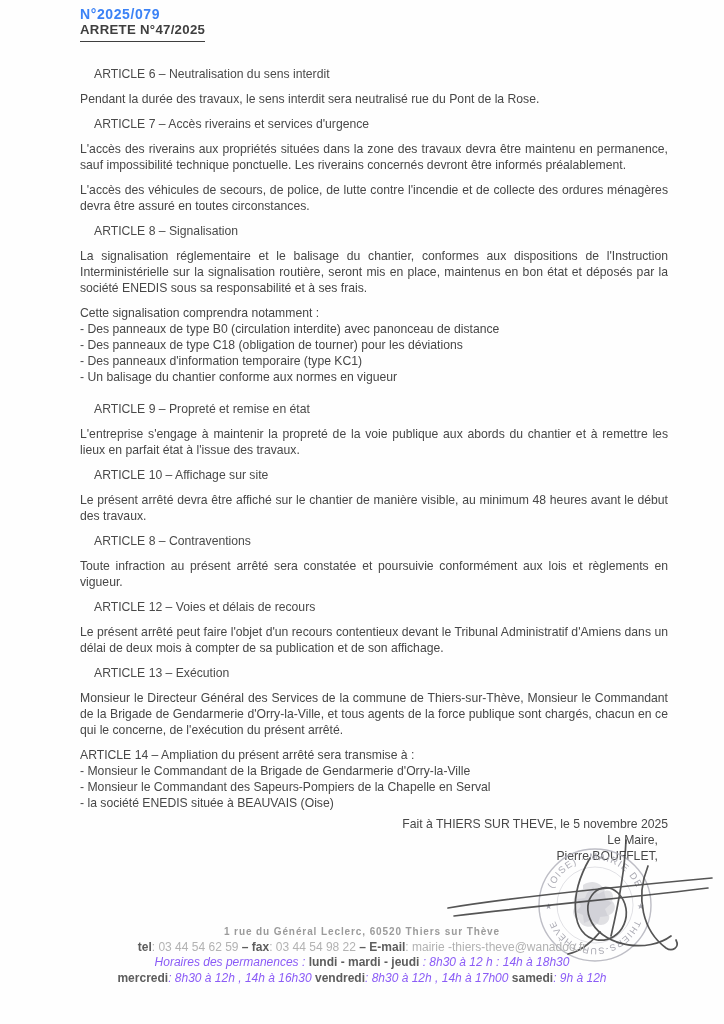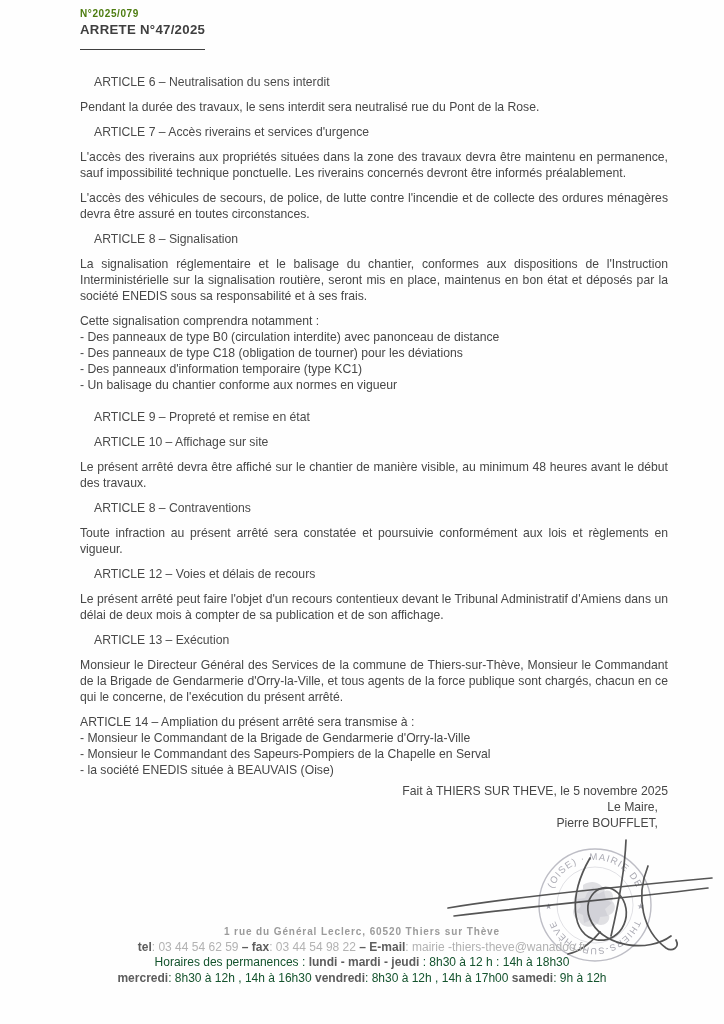--- a/index.html
+++ b/index.html
@@ -10,27 +10,27 @@
     font-family:"Liberation Sans", sans-serif;
     color:#474747;
     overflow:hidden;
     margin:0 auto;
   }
   .content{
     position:absolute;left:80px;top:6px;width:588px;
     font-size:12.2px;line-height:16px;
   }
   .doc-ref{
-    color:#4d7c0f;font-weight:bold;font-size:10px;letter-spacing:.6px;
+    color:#3b82f6;font-weight:bold;font-size:14px;letter-spacing:.6px;
     margin:0;
   }
   .doc-title-wrap{margin:0 0 24px;}
   .doc-title{
     display:inline-block;font-weight:bold;font-size:13.2px;letter-spacing:.3px;
-    color:#3f3f3f;border-bottom:1.6px solid #3f3f3f;padding-bottom:11px;
+    color:#3f3f3f;border-bottom:1.6px solid #3f3f3f;padding-bottom:3px;
   }
   .head{margin:0 14px 9px;color:#4a4a4a;}
   .para{margin:0 0 9px;text-align:justify;}
   .intro{margin:0;}
   .bullets{margin:0 0 16px;}
   .bullets p{margin:0;}
   .tight p{margin:0;}
   .sig-block{margin-top:5px;text-align:right;}
   .sig-line{margin:0;}
   .sig-sub{padding-right:10px;margin:0;}
@@ -39,21 +39,21 @@
   .footer{
     position:absolute;left:0;right:0;top:924px;
     text-align:center;font-size:12px;line-height:15.5px;color:#b0b0b0;
   }
   .footer .addr{
     font-weight:bold;color:#9b9b9b;font-size:10px;letter-spacing:.9px;margin:0;
   }
   .footer p{margin:0;}
   .lbl{color:#5d5d5d;font-weight:bold;}
   .val{color:#b2b2b2;}
-  .muted{color:#14532d;}
+  .muted{color:#8b5cf6;font-style:italic;}
 </style>
 </head>
 <body>
 
 <div class="page">
 
   <div class="content">
     <p class="doc-ref">N°2025/079</p>
     <div class="doc-title-wrap">
       <span class="doc-title">ARRETE N°47/2025</span>
@@ -70,20 +70,21 @@
     <p class="para">La signalisation réglementaire et le balisage du chantier, conformes aux dispositions de l'Instruction Interministérielle sur la signalisation routière, seront mis en place, maintenus en bon état et déposés par la société ENEDIS sous sa responsabilité et à ses frais.</p>
     <p class="intro">Cette signalisation comprendra notamment :</p>
     <div class="bullets">
       <p>- Des panneaux de type B0 (circulation interdite) avec panonceau de distance</p>
       <p>- Des panneaux de type C18 (obligation de tourner) pour les déviations</p>
       <p>- Des panneaux d'information temporaire (type KC1)</p>
       <p>- Un balisage du chantier conforme aux normes en vigueur</p>
     </div>
 
     <p class="head">ARTICLE 9 – Propreté et remise en état</p>
+    <p class="para">L'entreprise s'engage à maintenir la propreté de la voie publique aux abords du chantier et à remettre les lieux en parfait état à l'issue des travaux.</p>
 
     <p class="head">ARTICLE 10 – Affichage sur site</p>
     <p class="para">Le présent arrêté devra être affiché sur le chantier de manière visible, au minimum 48 heures avant le début des travaux.</p>
 
     <p class="head">ARTICLE 8 – Contraventions</p>
     <p class="para">Toute infraction au présent arrêté sera constatée et poursuivie conformément aux lois et règlements en vigueur.</p>
 
     <p class="head">ARTICLE 12 – Voies et délais de recours</p>
     <p class="para">Le présent arrêté peut faire l'objet d'un recours contentieux devant le Tribunal Administratif d'Amiens dans un délai de deux mois à compter de sa publication et de son affichage.</p>
 

